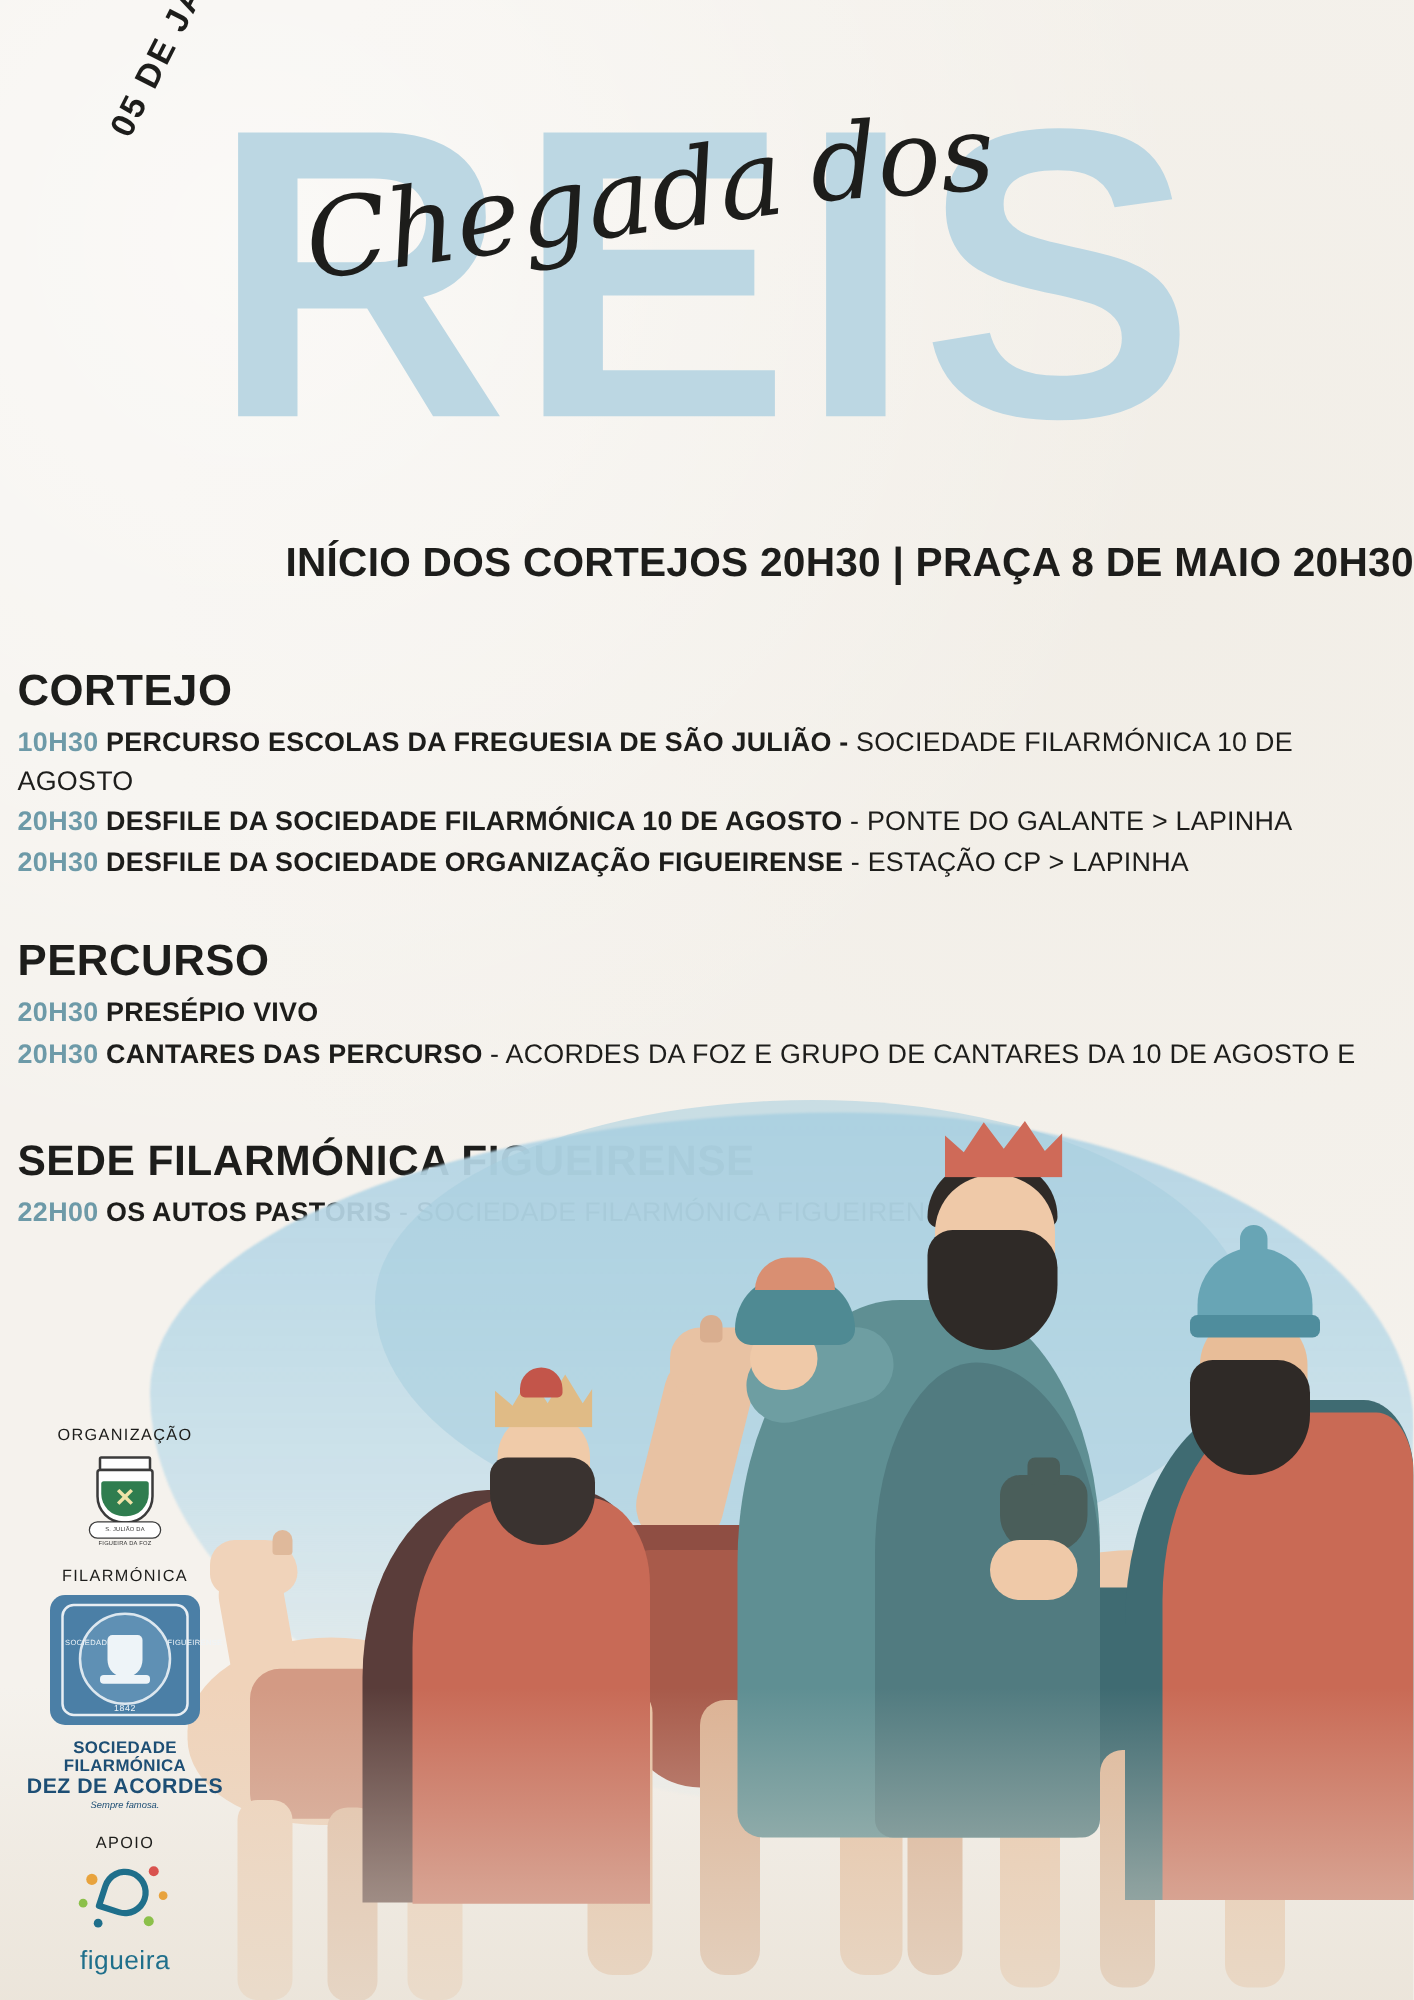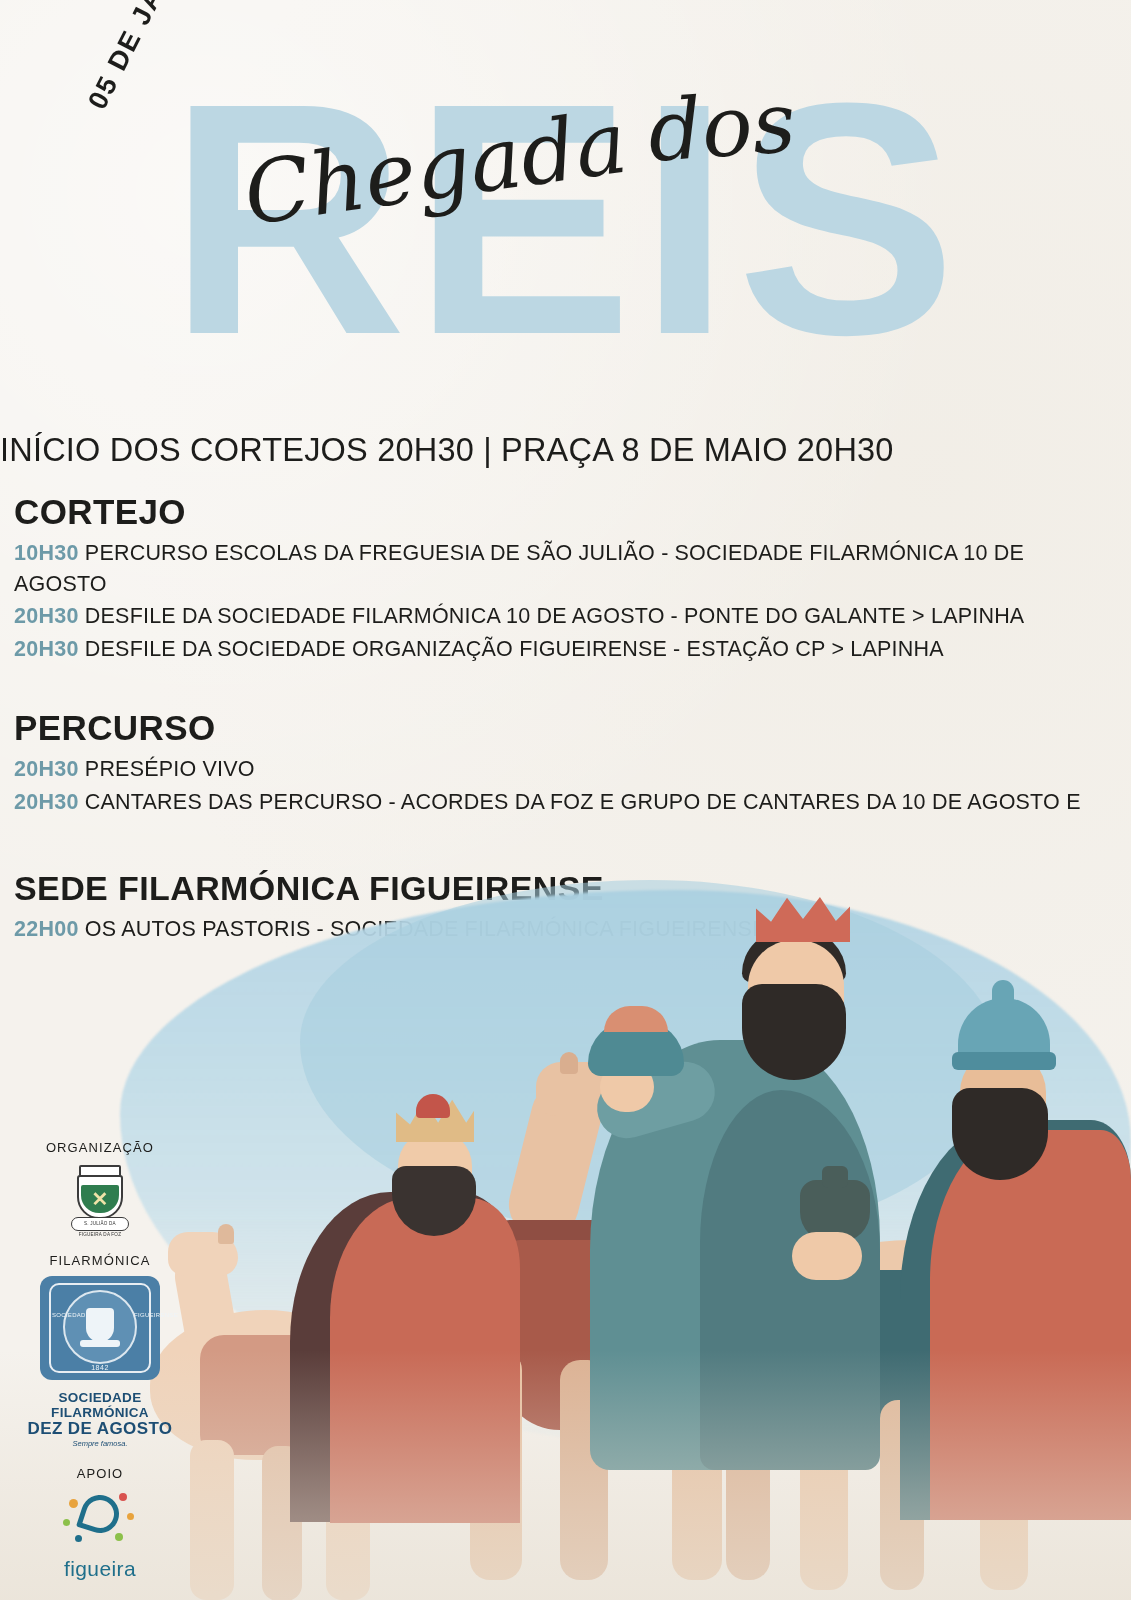--- a/index.html
+++ b/index.html
@@ -86,32 +86,32 @@
     transform-origin: left center;
     white-space: nowrap;
   }
 
   
   .subtitle {
     position: absolute;
     left: 0;
     right: 0;
     top: 432px;
-    text-align: left;
+    text-align: right;
     font-size: 32.5px;
-    font-weight: normal;
+    font-weight: bold;
     letter-spacing: 0.2px;
     color: #1d1d1b;
   }
 
   
   .programme {
     position: absolute;
     left: 14px;
-    top: 492px;
+    top: 533px;
     width: 1090px;
   }
   .section { margin-bottom: 6px; }
   .section-title {
     font-size: 35px;
     font-weight: bold;
     letter-spacing: 0.4px;
     color: #1d1d1b;
     margin: 0 0 6px 0;
   }
@@ -120,21 +120,21 @@
     font-size: 21.5px;
     line-height: 1.42;
     color: #1d1d1b;
     margin-bottom: 2px;
   }
   .time {
     font-weight: bold;
     color: #6d9aa8;
     letter-spacing: 0.3px;
   }
-  .bold-txt { font-weight: normal; letter-spacing: 0.2px; text-align: right; }
+  .bold-txt { font-weight: bold; letter-spacing: 0.2px; text-align: right; }
   .light-txt { font-weight: normal; letter-spacing: 0.2px; }
 
   #sec-sede .section-title { font-size: 34px; }
   #sec-sede { margin-top: 52px; }
   #sec-lapinha { margin-top: 44px; }
 
   
   .illustration {
     position: absolute;
     left: 0;
@@ -684,21 +684,21 @@
       <div class="phil-inner"></div>
       <div class="phil-circle"></div>
       <div class="phil-cup"></div>
       <div class="phil-cup-base"></div>
       <div class="phil-text-l">SOCIEDADE</div>
       <div class="phil-text-r">FIGUEIRENSE</div>
       <div class="phil-year">1842</div>
     </div>
 
     <div class="soc-name-1">SOCIEDADE FILARMÓNICA</div>
-    <div class="soc-name-2">DEZ DE AGOSTO</div>
+    <div class="soc-name-2">DEZ DE ACORDES</div>
     <div class="soc-name-3">Sempre famosa.</div>
 
     <p class="credit-label spaced">APOIO</p>
 
     <div class="fig-logo">
       <div class="fig-swirl"></div>
       <span class="dot d1"></span>
       <span class="dot d2"></span>
       <span class="dot d3"></span>
       <span class="dot d4"></span>

